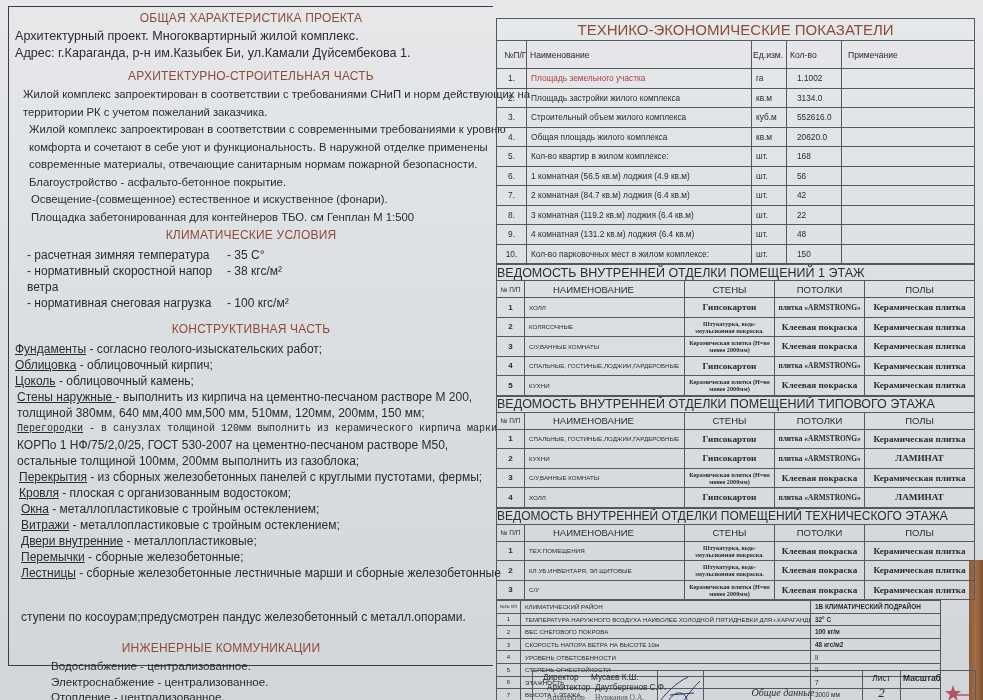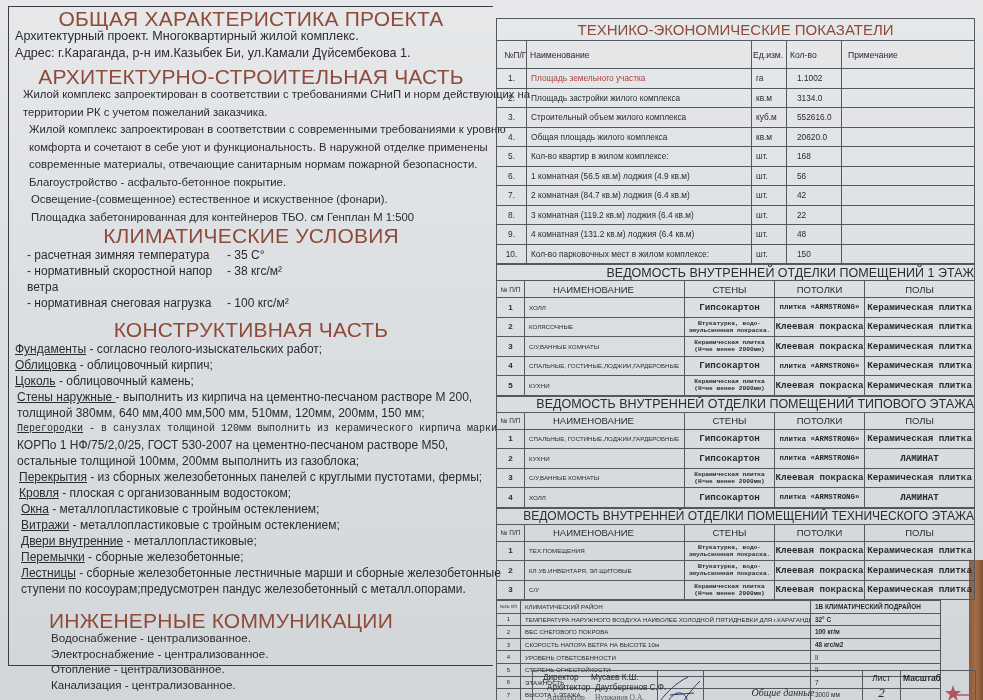--- a/index.html
+++ b/index.html
@@ -18,21 +18,21 @@
     position: absolute; right: 0; top: 560px; width: 14px; height: 140px;
     background: linear-gradient(90deg, #8a5a3a, #a46f48, #7d5033);
   }
   
   .left {
     position: absolute; left: 8px; top: 6px; width: 485px; height: 660px;
     border: 1.5px solid #3b3d42; border-right: none; border-bottom: 1.5px solid #3b3d42;
     padding: 2px 6px 0 6px;
   }
   .sec-title {
-    color: #8f4b3a; font-size: 21px; text-align: center; letter-spacing: 0.2px;
+    color: #8f4b3a; font-size: 12px; text-align: center; letter-spacing: 0.2px;
     line-height: 19px;
   }
   .line { font-size: 12.2px; line-height: 17px; white-space: nowrap; color: #2b2b30; }
   .line.small { font-size: 11.3px; line-height: 17.5px; }
   .u { text-decoration: underline; }
   .clim-row { display: flex; font-size: 12px; line-height: 16px; padding-left: 12px; }
   .clim-row .k { width: 200px; }
   .eng { padding-left: 36px; font-size: 11.6px; line-height: 15.6px; }
 
   
@@ -43,28 +43,28 @@
   td, th { border: 1px solid #55585e; font-weight: normal; overflow: hidden; white-space: nowrap; }
   .tep { font-size: 8.4px; }
   .tep .title td { font-size: 15px; color: #8f4b3a; text-align: center; height: 22px; }
   .tep .hdr td { height: 28px; font-size: 8.6px; padding-left: 3px; }
   .tep .r td { height: 19.5px; padding-left: 4px; font-size: 8.3px; }
   .tep .r td.num { text-align: center; padding-left: 0; }
   .tep .r td.qty { padding-left: 10px; }
   .red { color: #b04040; }
 
   .ved { font-size: 8px; }
-  .ved .title td { font-size: 12.5px; color: #2b2b30; text-align: right; height: 16px; }
+  .ved .title td { font-size: 12.5px; color: #2b2b30; text-align: left; height: 16px; }
   .ved .hdr td { font-size: 9.5px; text-align: center; height: 17px; }
   .ved .hdr td.nm { text-align: left; padding-left: 28px; }
   .ved .hdr td.no { font-size: 6.5px; line-height: 7px; }
   .ved .r td { height: 19.5px; }
   .ved .r td.no { text-align: center; font-size: 8px; font-weight: bold; }
   .ved .r td.nm { font-size: 6.2px; padding-left: 4px; text-transform: uppercase; }
-  .serif { font-family: Liberation Mono, monospace; font-weight: bold; font-size: 9.2px; text-align: center; margin-left: 16px; }
+  .serif { font-family: Liberation Serif, serif; font-weight: bold; font-size: 9.2px; text-align: center; margin-left: 16px; }
   .serif.sm { font-size: 6.2px; line-height: 7px; white-space: normal; }
 
   .clim { font-size: 6.2px; font-weight: bold; }
   .clim td { height: 12.6px; padding-left: 4px; }
   .clim td.no { text-align: center; padding-left: 0; font-size: 6px; }
   .clim td.v { font-weight: normal; font-size: 6.4px; }
   .clim td.v.b { font-weight: bold; }
 
   .stamp {
     position: absolute; left: 36px; top: 652px; width: 444px; height: 44px;
@@ -129,21 +129,21 @@
         <div class="line" style="font-size: 10px; line-height: 16px; padding-left: 2px; font-family: Liberation Mono, monospace;"><span class="u">Перегородки</span><span> - в санузлах толщиной 120мм выполнить из керамического кирпича марки</span></div>
         <div class="line" style="font-size: 12px; line-height: 16px; padding-left: 2px;"><span class="u"></span><span>КОРПо 1 НФ/75/2,0/25, ГОСТ 530-2007 на цементно-песчаном растворе М50,</span></div>
         <div class="line" style="font-size: 12px; line-height: 16px; padding-left: 2px;"><span class="u"></span><span>остальные толщиной 100мм, 200мм выполнить из газоблока;</span></div>
         <div class="line" style="font-size: 12px; line-height: 16px; padding-left: 4px;"><span class="u">Перекрытия</span><span> - из сборных железобетонных панелей с круглыми пустотами, фермы;</span></div>
         <div class="line" style="font-size: 12px; line-height: 16px; padding-left: 4px;"><span class="u">Кровля</span><span> - плоская с организованным водостоком;</span></div>
         <div class="line" style="font-size: 12px; line-height: 16px; padding-left: 6px;"><span class="u">Окна</span><span>  - металлопластиковые с тройным остеклением;</span></div>
         <div class="line" style="font-size: 12px; line-height: 16px; padding-left: 6px;"><span class="u">Витражи</span><span> - металлопластиковые с тройным остеклением;</span></div>
         <div class="line" style="font-size: 12px; line-height: 16px; padding-left: 6px;"><span class="u">Двери внутренние</span><span> - металлопластиковые;</span></div>
         <div class="line" style="font-size: 12px; line-height: 16px; padding-left: 6px;"><span class="u">Перемычки</span><span> - сборные железобетонные;</span></div>
         <div class="line" style="font-size: 12px; line-height: 16px; padding-left: 6px;"><span class="u">Лестницы</span><span> - сборные железобетонные лестничные марши и сборные железобетонные</span></div>
-        <div class="line" style="font-size: 12px; line-height: 16px; padding-left: 6px;"><span class="u"></span><span>ступени по косоурам;предусмотрен пандус железобетонный с металл.опорами.</span></div>
+        <div class="line" style="font-size: 12px; line-height: 16px; padding-left: 6px; margin-top: 28px;"><span class="u"></span><span>ступени по косоурам;предусмотрен пандус железобетонный с металл.опорами.</span></div>
       </div>
 
     <div class="sec-title" style="margin-top:14px; padding-right:60px">ИНЖЕНЕРНЫЕ КОММУНИКАЦИИ</div>
     <div class="eng">Водоснабжение - централизованное.</div>
     <div class="eng">Электроснабжение - централизованное.</div>
     <div class="eng">Отопление  - централизованное.</div>
     <div class="eng">Канализация - централизованное.</div>
 
   </div>
 

